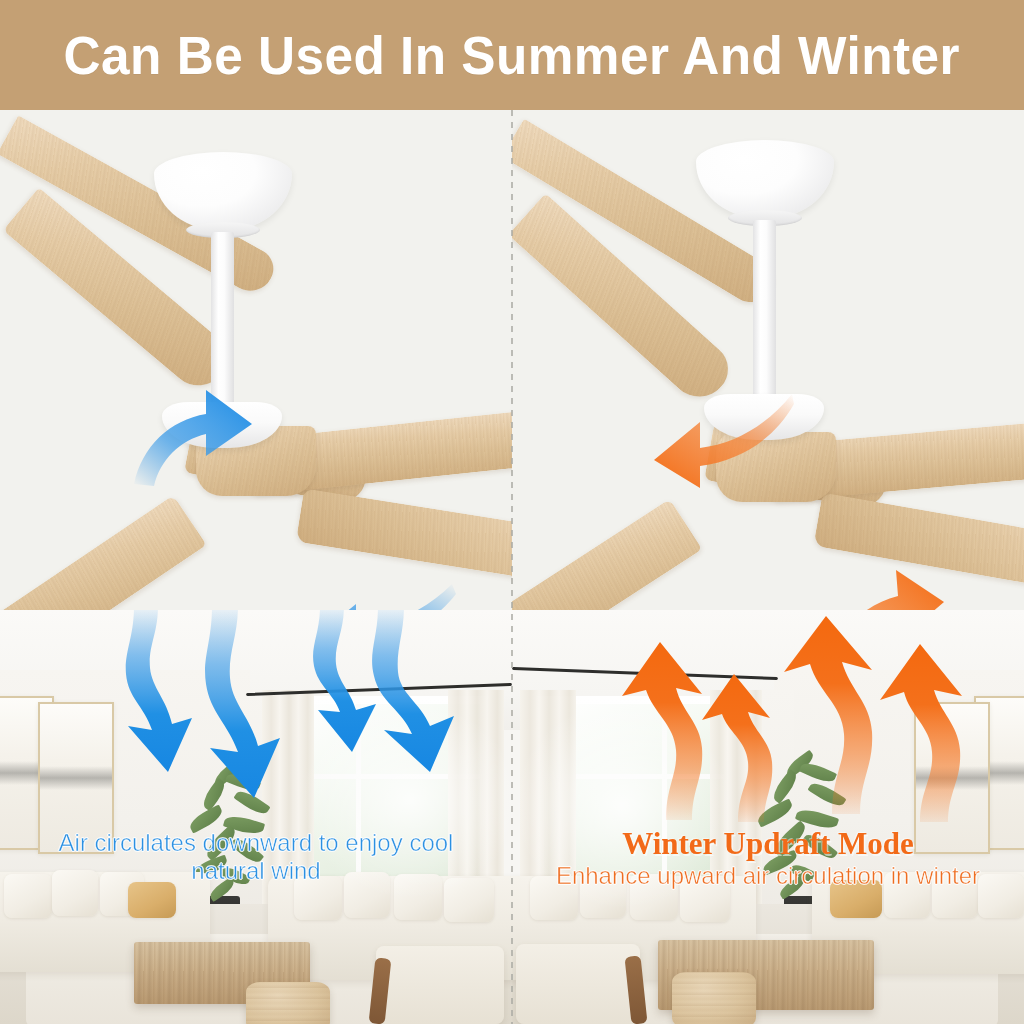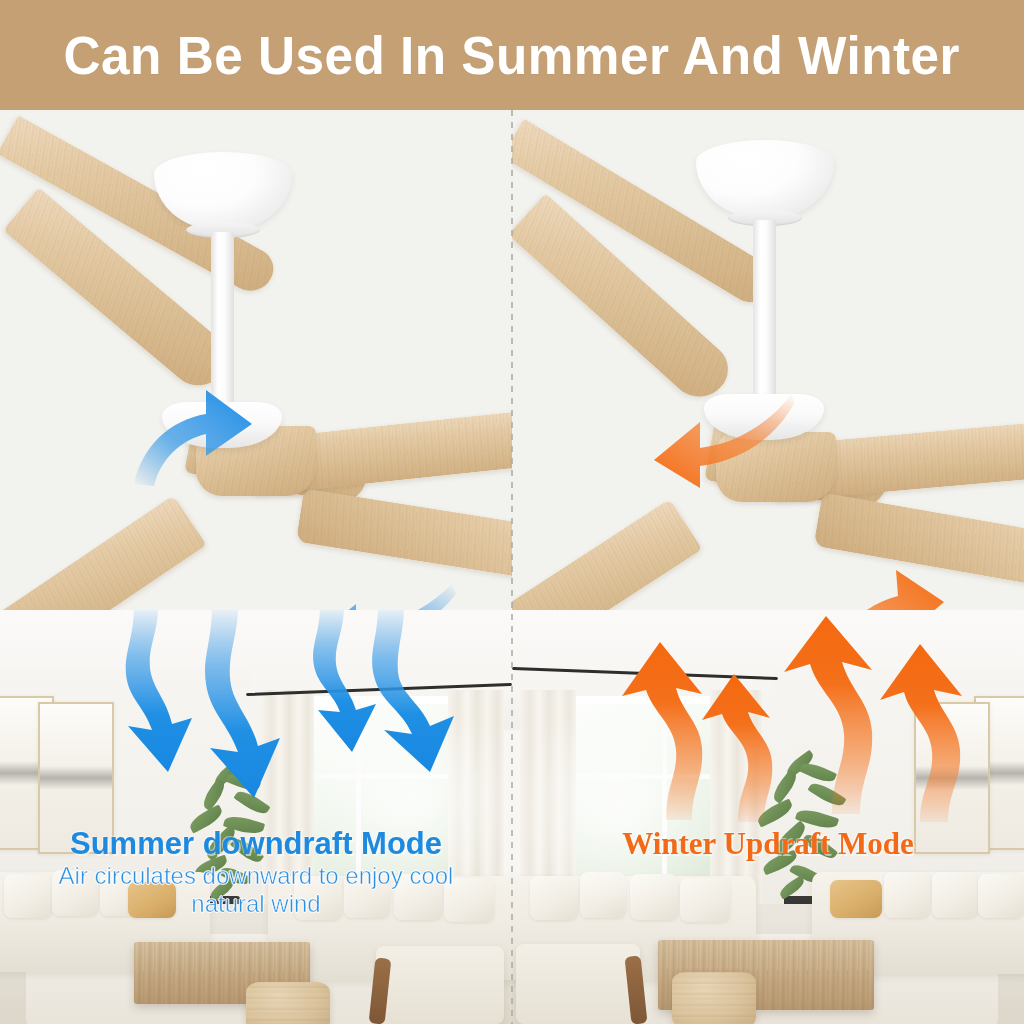--- a/index.html
+++ b/index.html
@@ -506,21 +506,20 @@
               <stop offset="100%" stop-color="#1787e2" stop-opacity="1"></stop>
             </linearGradient>
           </defs>
           <path d="M14,0 C14,32 4,46 10,70 C16,96 38,104 48,128
                    L20,124 L66,166 L90,110 L66,120
                    C56,96 36,88 34,66 C32,42 40,28 40,0 Z" fill="url(#gWaveB4)"></path>
         </svg>
       </div>
 
       <div class="caption-block" style="left:0; top:718px;">
-        <div class="caption-title blue-txt strong">Summer downdraft Mode</div>
         <div class="caption-sub blue-txt" style="padding:0 58px;">Air circulates downward to enjoy cool natural wind</div>
       </div>
     </div>
 
     <div class="half right">
 
       <div class="fan-panel">
 
         <div class="blade" style="--shade-ang:150deg; --grain-ang:70deg;
                     left:-42px; top:160px; width:300px; height:44px;
@@ -693,19 +692,20 @@
             </linearGradient>
           </defs>
           <path d="M44,180 C44,148 58,136 56,110 C54,84 34,74 28,50
                    L4,58 L44,2 L86,54 L58,48
                    C64,70 82,82 84,108 C86,138 72,150 72,180 Z" fill="url(#gWaveO4)"></path>
         </svg>
       </div>
 
       <div class="caption-block" style="left:0; top:718px;">
         <div class="caption-title orange-txt strong">Winter Updraft Mode</div>
+        <div class="caption-sub orange-txt" style="padding:0 36px;">Enhance upward air circulation in winter</div>
       </div>
     </div>
   </div>
 
   <div class="divider"></div>
 
 </div>
 
 </body></html>

